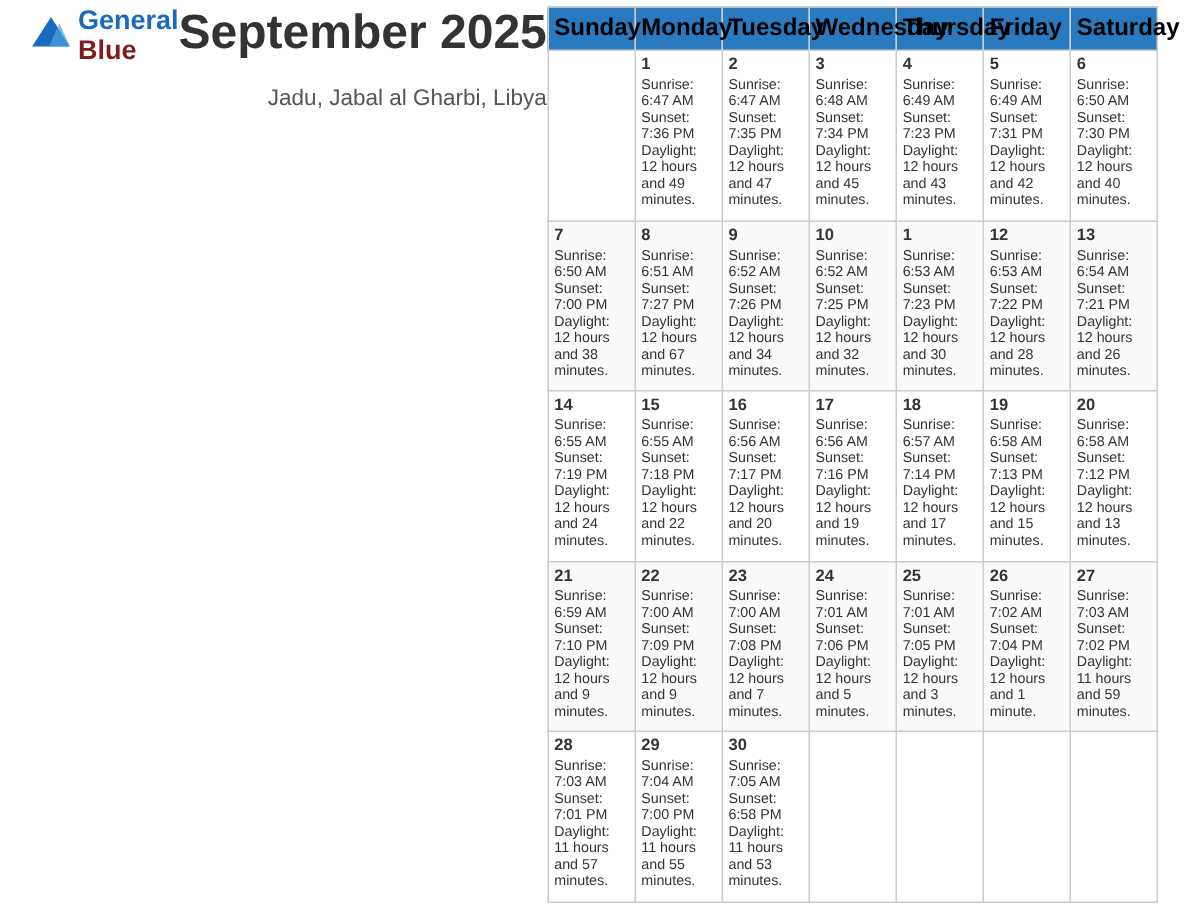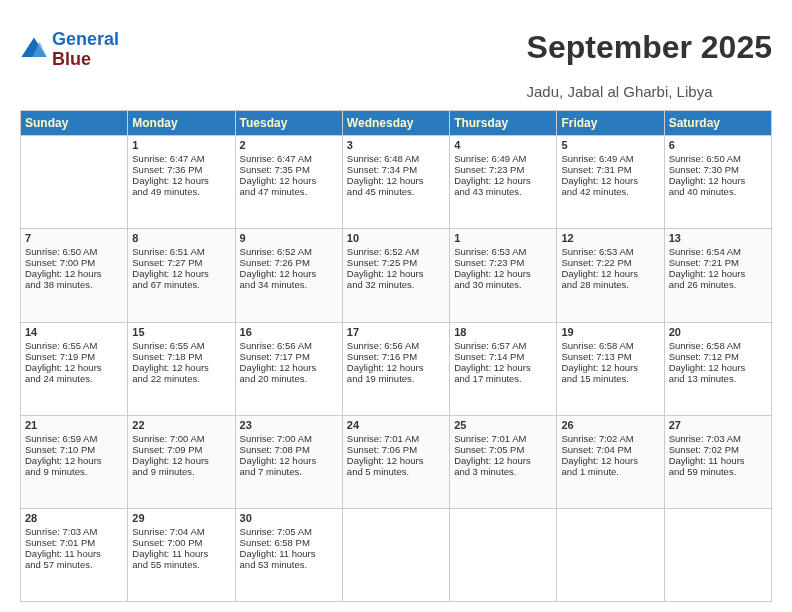--- a/index.html
+++ b/index.html
@@ -6,23 +6,23 @@
     body {
       width: 792px;
       height: 612px;
       font-family: Arial, sans-serif;
       background: #fff;
       overflow: hidden;
     }
     .page {
       width: 792px;
       height: 612px;
-      padding: 30px 20px 10px 20px;
+      padding: 4px 20px 10px 20px;
       display: flex;
-      flex-direction: column;
+      flex-direction: row;
     }
     .header {
       display: flex;
       justify-content: space-between;
       align-items: flex-start;
       margin-bottom: 10px;
     }
     .logo {
       display: flex;
       align-items: center;
@@ -35,21 +35,21 @@
       line-height: 1.1;
     }
     .logo-text span {
       color: #1a6bbb;
     }
     .logo-icon {
       width: 28px;
       height: 28px;
     }
     .title-block {
-      text-align: left;
+      text-align: right;
     }
     .month-title {
       font-size: 32px;
       font-weight: bold;
       color: #333;
       line-height: 1.1;
     }
     .location-title {
       font-size: 15px;
       color: #555;
@@ -57,22 +57,22 @@
     }
     .calendar {
       flex: 1;
       border: 1px solid #ccc;
       border-collapse: collapse;
       width: 100%;
       table-layout: fixed;
     }
     .calendar th {
       background: #2a7abf;
-      color: #fef9c3;
-      font-size: 12px;
+      color: #000000;
+      font-size: 16px;
       font-weight: bold;
       padding: 5px 4px;
       text-align: left;
       border: 1px solid #ccc;
     }
     .calendar td {
       border: 1px solid #ccc;
       vertical-align: top;
       padding: 3px 4px;
       font-size: 9.5px;

